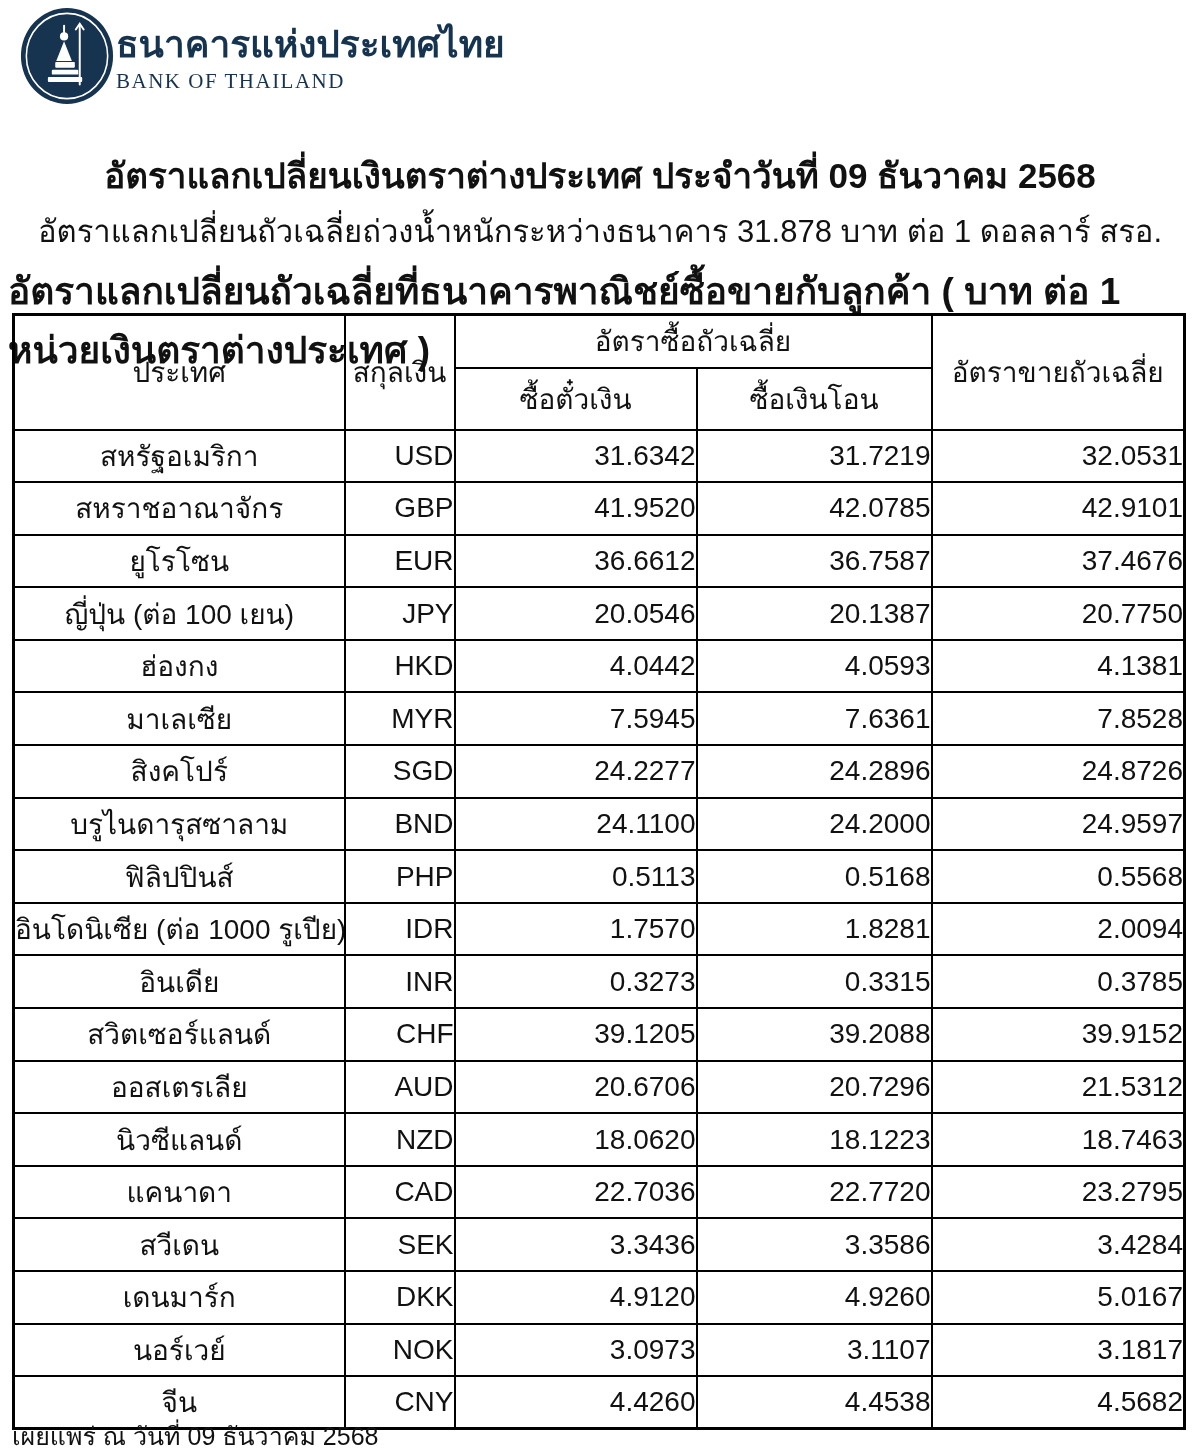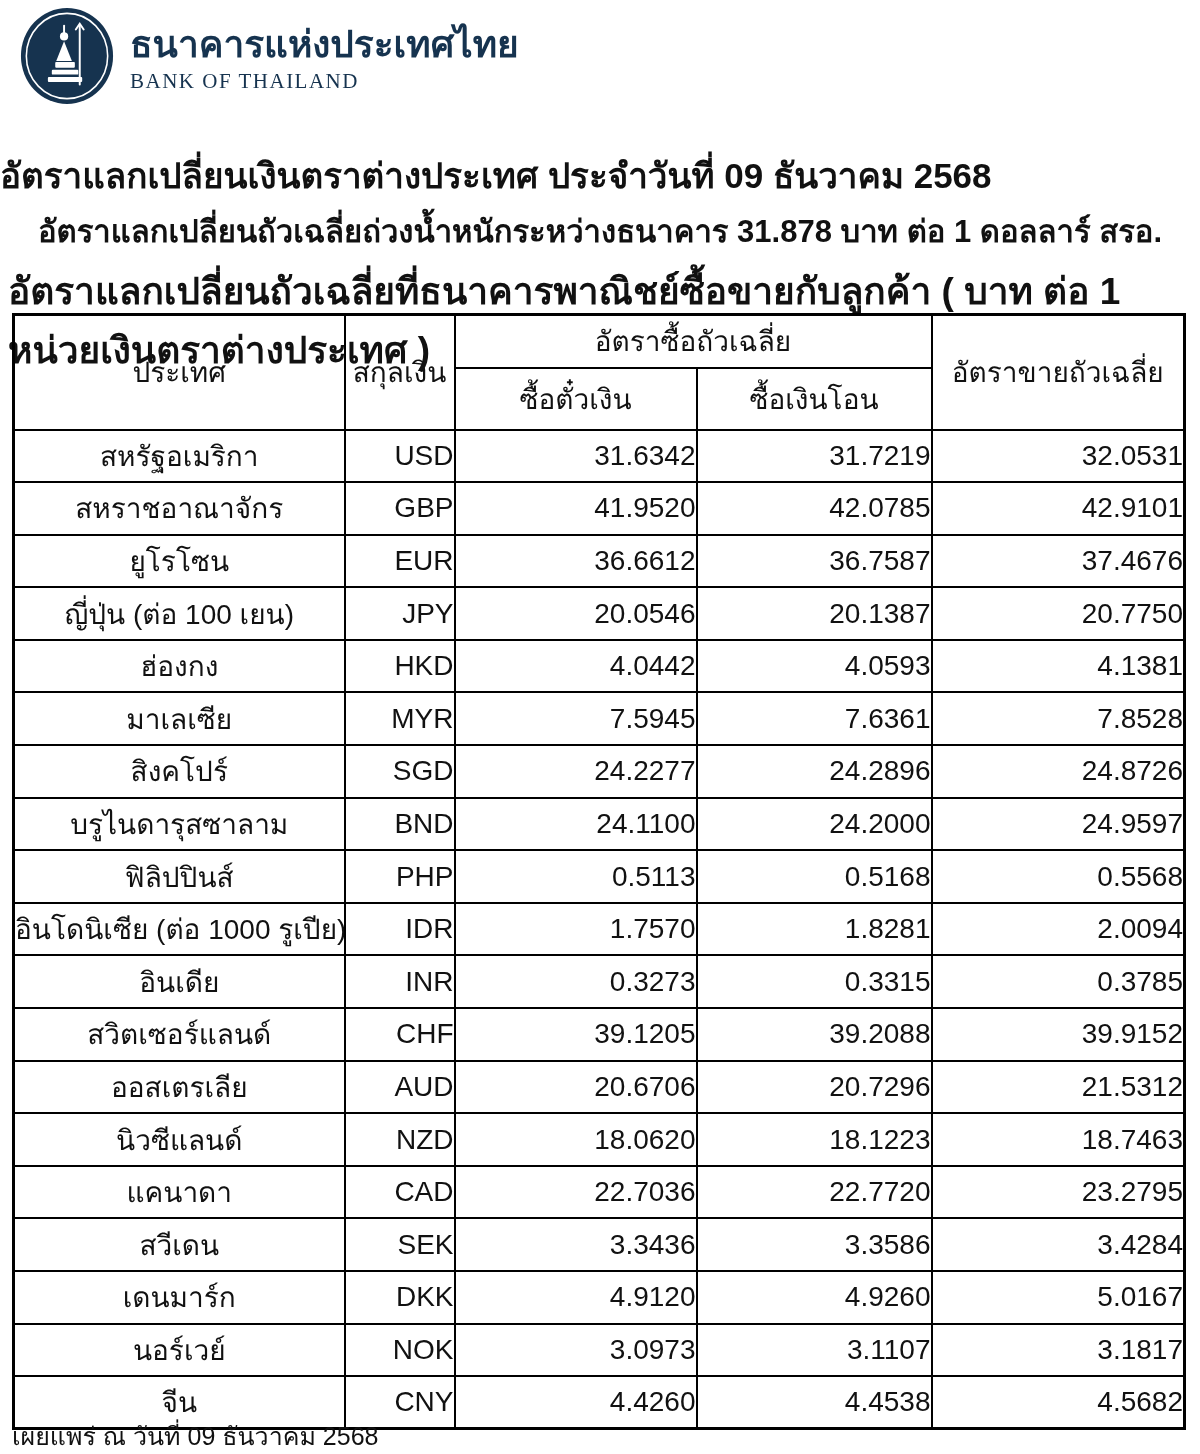--- a/index.html
+++ b/index.html
@@ -8,38 +8,38 @@
   body {
     width: 1200px; height: 1454px;
     background: #ffffff;
     font-family: "Liberation Sans", "DejaVu Sans", sans-serif;
     color: var(--ink);
     position: relative;
     overflow: hidden;
   }
 
   
-  .brand { position: absolute; left: 18px; top: 6px; display: flex; gap: 14px; }
+  .brand { position: absolute; left: 18px; top: 6px; display: flex; }
   .brand-logo { width: 98px; height: 100px; flex: 0 0 auto; }
   .brand-names { display: flex; flex-direction: column; justify-content: center; margin-top: 8px; }
   .brand-name-th { font-size: 37px; font-weight: 700; color: var(--navy); line-height: 1.05; }
   .brand-name-en {
     font-family: "Liberation Serif", "DejaVu Serif", serif;
     font-size: 21px; font-weight: 400; color: var(--navy);
     letter-spacing: 1.5px; margin-top: 4px;
   }
 
   
   .title-main {
     position: absolute; left: 0; right: 0; top: 148px;
-    text-align: left; font-size: 35px; font-weight: 700; color: var(--ink);
+    text-align: center; font-size: 35px; font-weight: 700; color: var(--ink);
   }
   .title-sub {
     position: absolute; left: 0; right: 0; top: 206px;
-    text-align: center; font-size: 31px; font-weight: 700; color: var(--ink);
+    text-align: center; font-size: 31px; font-weight: 400; color: var(--ink);
   }
   .title-note {
     position: absolute; left: 8px; top: 261px;
     text-align: left; font-size: 37px; font-weight: 600; color: var(--ink);
   }
 
   
   .rates-wrap { position: absolute; left: 12px; top: 313px; }
   table.rates {
     border-collapse: collapse;

